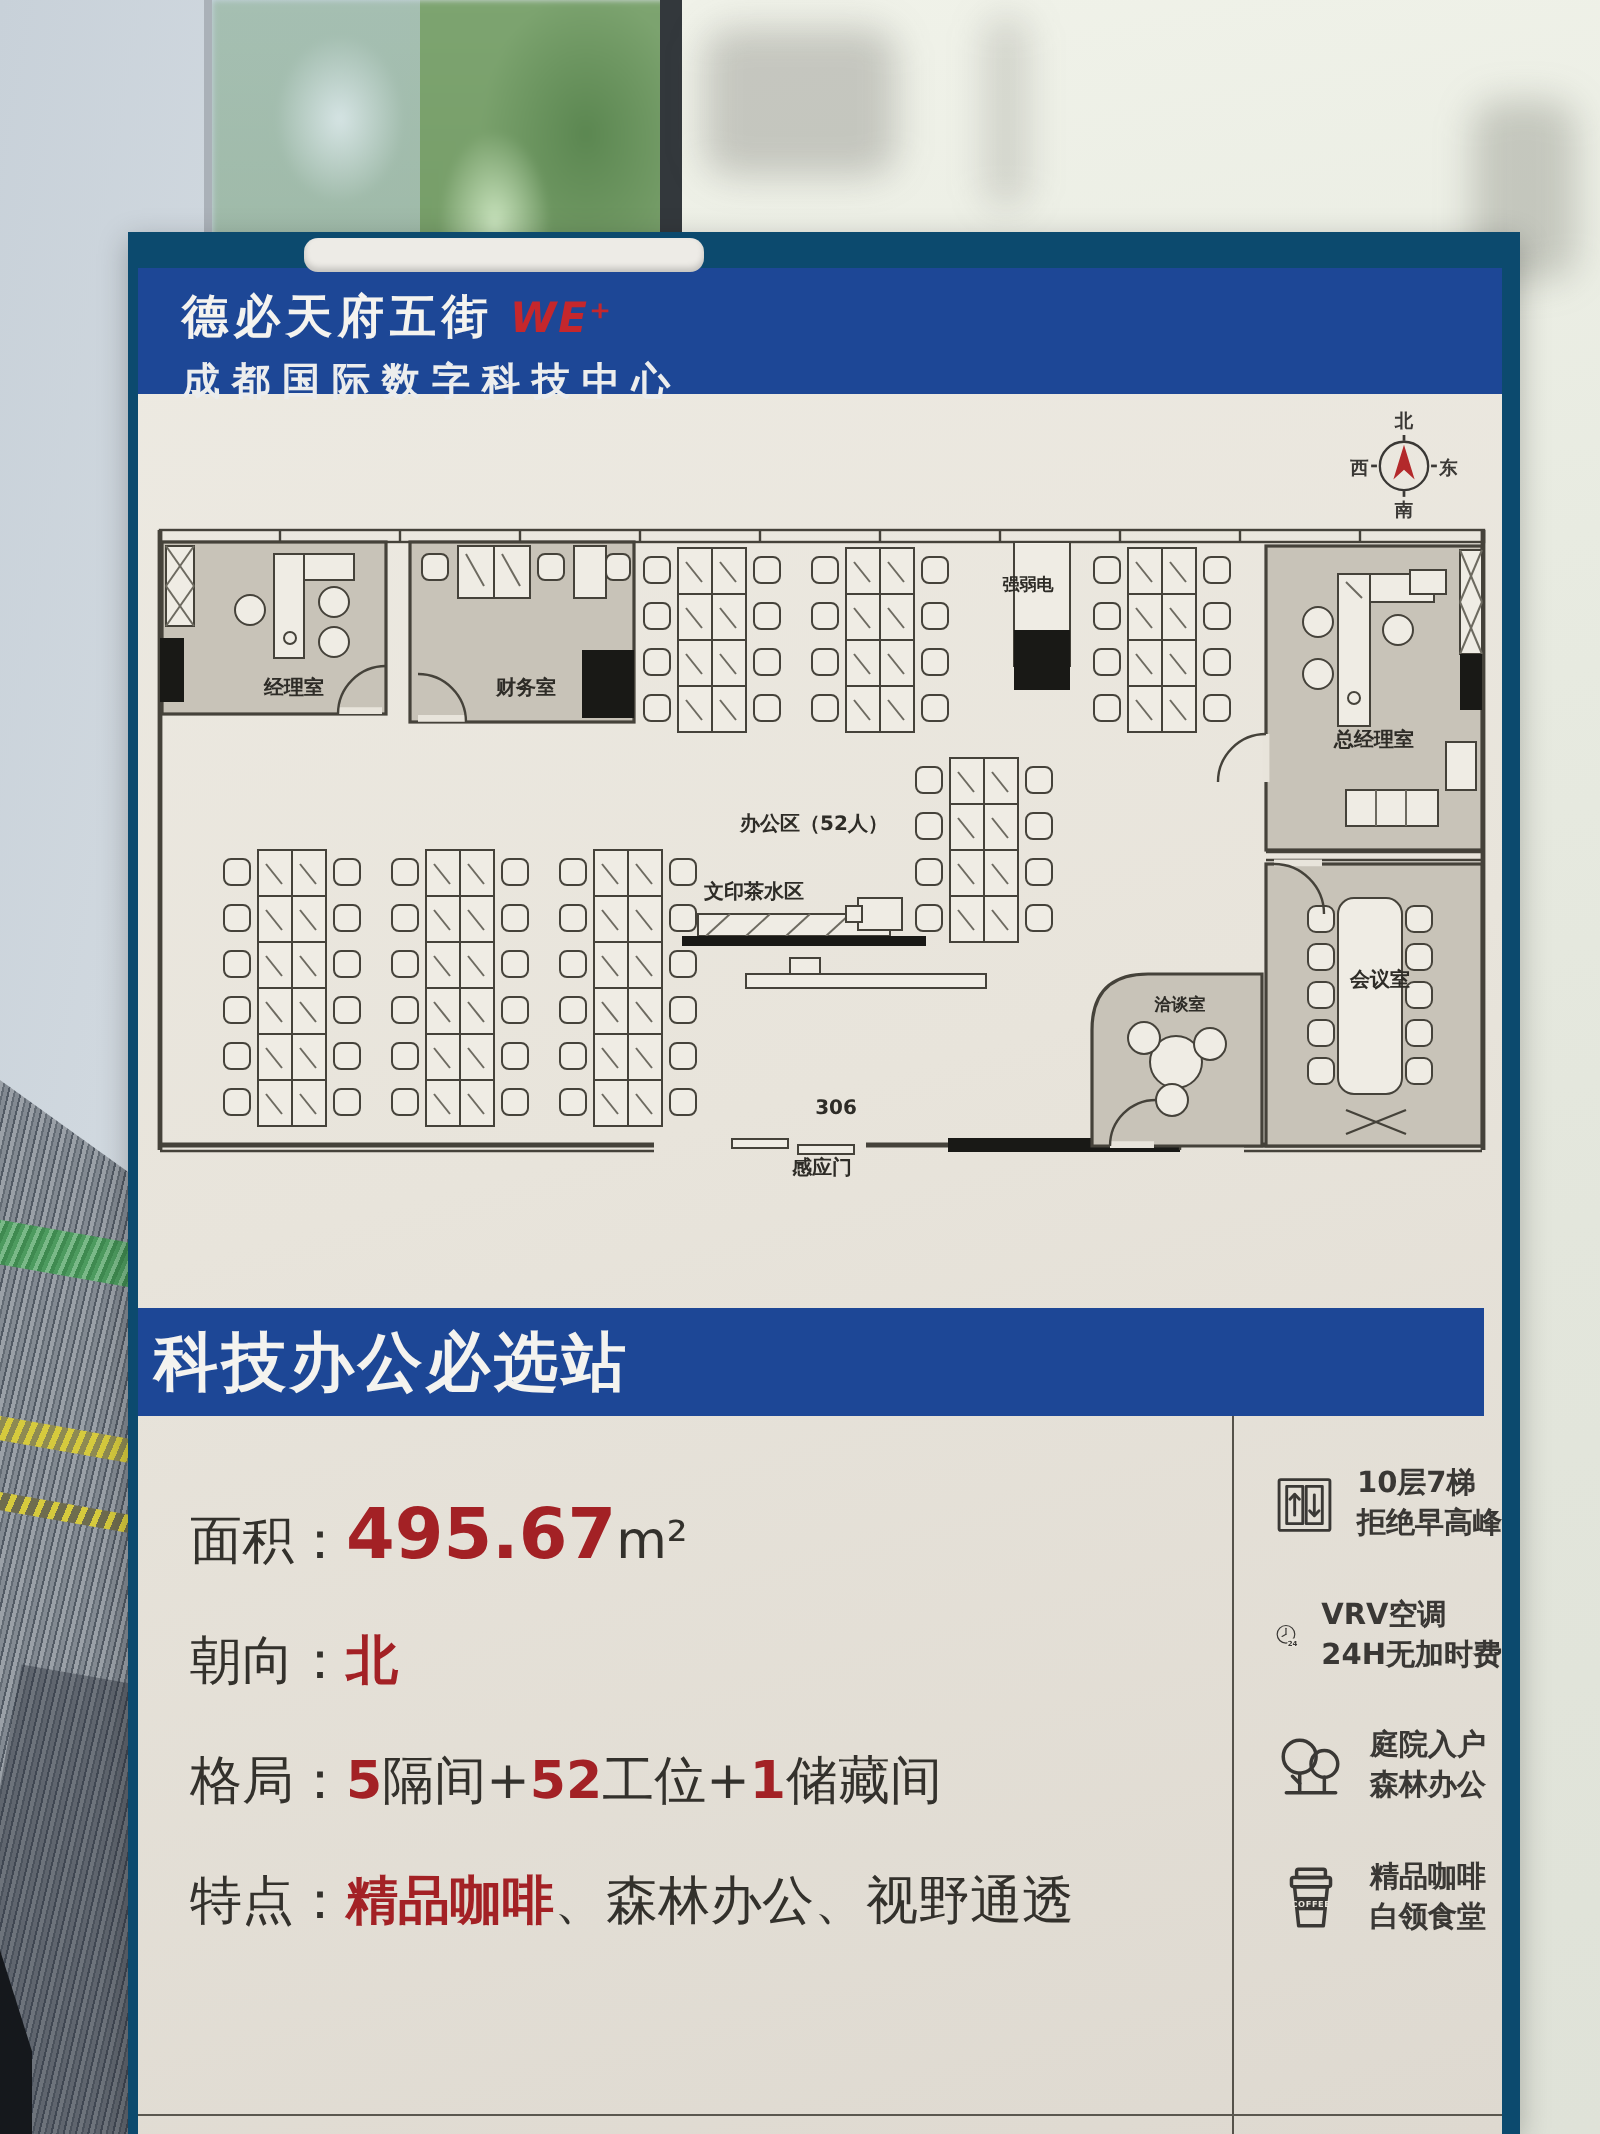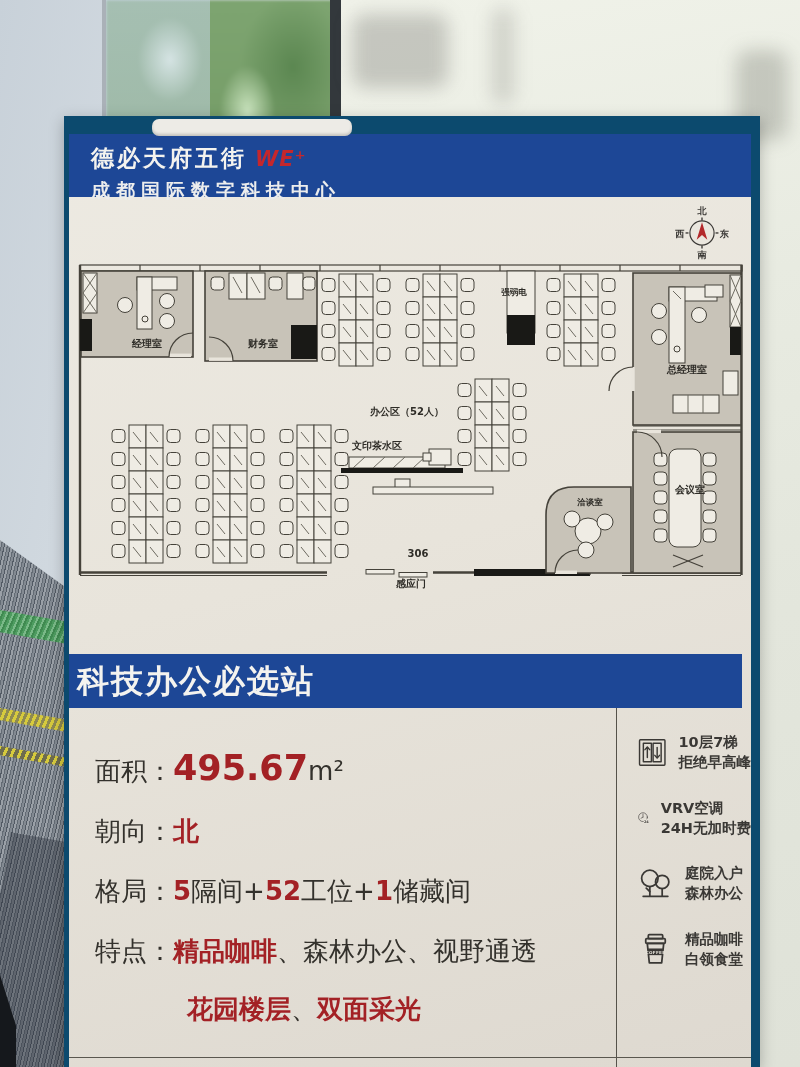--- a/index.html
+++ b/index.html
@@ -329,23 +329,20 @@
         </div>
         <div class="d-row">
           <span class="d-label">朝向：</span><span class="red">北</span>
         </div>
         <div class="d-row">
           <span class="d-label">格局：</span><span class="red">5</span><span class="bold">隔间</span><span class="bold">+</span><span class="red">52</span><span class="bold">工位</span><span class="bold">+</span><span class="red">1</span><span class="bold">储藏间</span>
         </div>
         <div class="d-row">
           <span class="d-label">特点：</span><span class="red">精品咖啡</span><span class="bold">、</span><span class="bold">森林办公</span><span class="bold">、</span><span class="bold">视野通透</span>
         </div>
-        <div class="d-row indent">
-          <span class="red">花园楼层</span><span class="bold">、</span><span class="red">双面采光</span>
-        </div>
       </div>
 
       <div class="d-right">
         <div class="amenity">
           <svg width="37" height="37" viewBox="0 0 36 36">
             <rect x="3" y="3" width="30" height="30" rx="1" class="ico"></rect>
             <rect x="7.5" y="7" width="9.5" height="22" class="ico"></rect>
             <rect x="19" y="7" width="9.5" height="22" class="ico"></rect>
             <line x1="12.2" y1="24" x2="12.2" y2="12" class="ico"></line>
             <polyline points="9.4,14.6 12.2,11.6 15,14.6" class="ico"></polyline>

